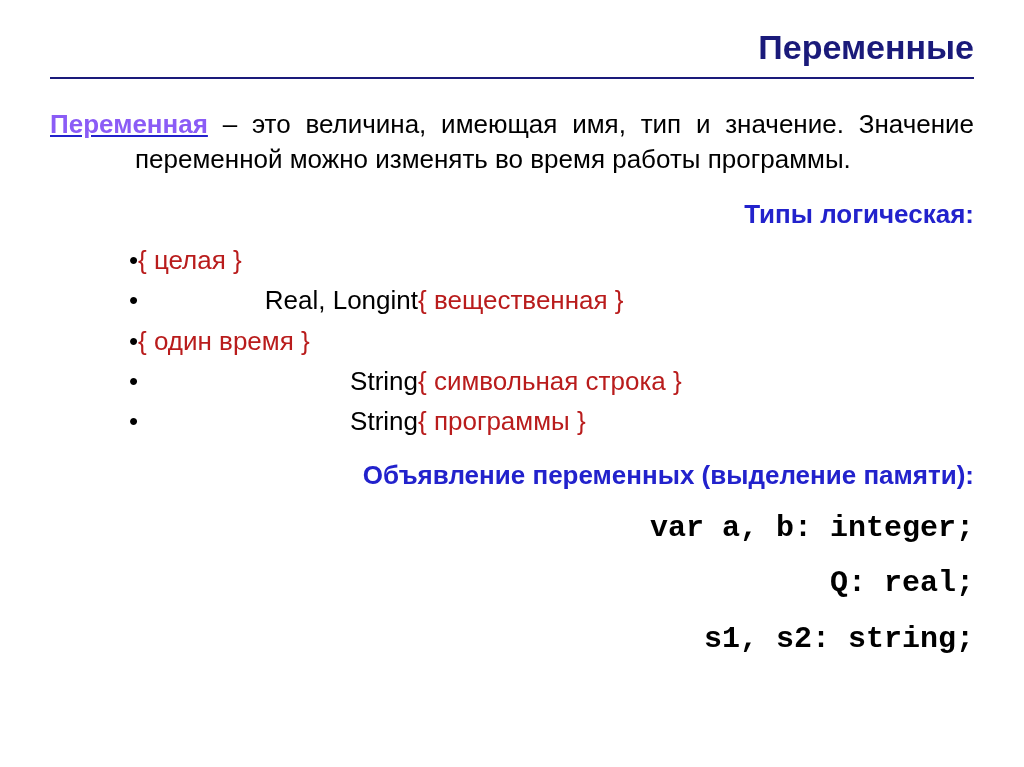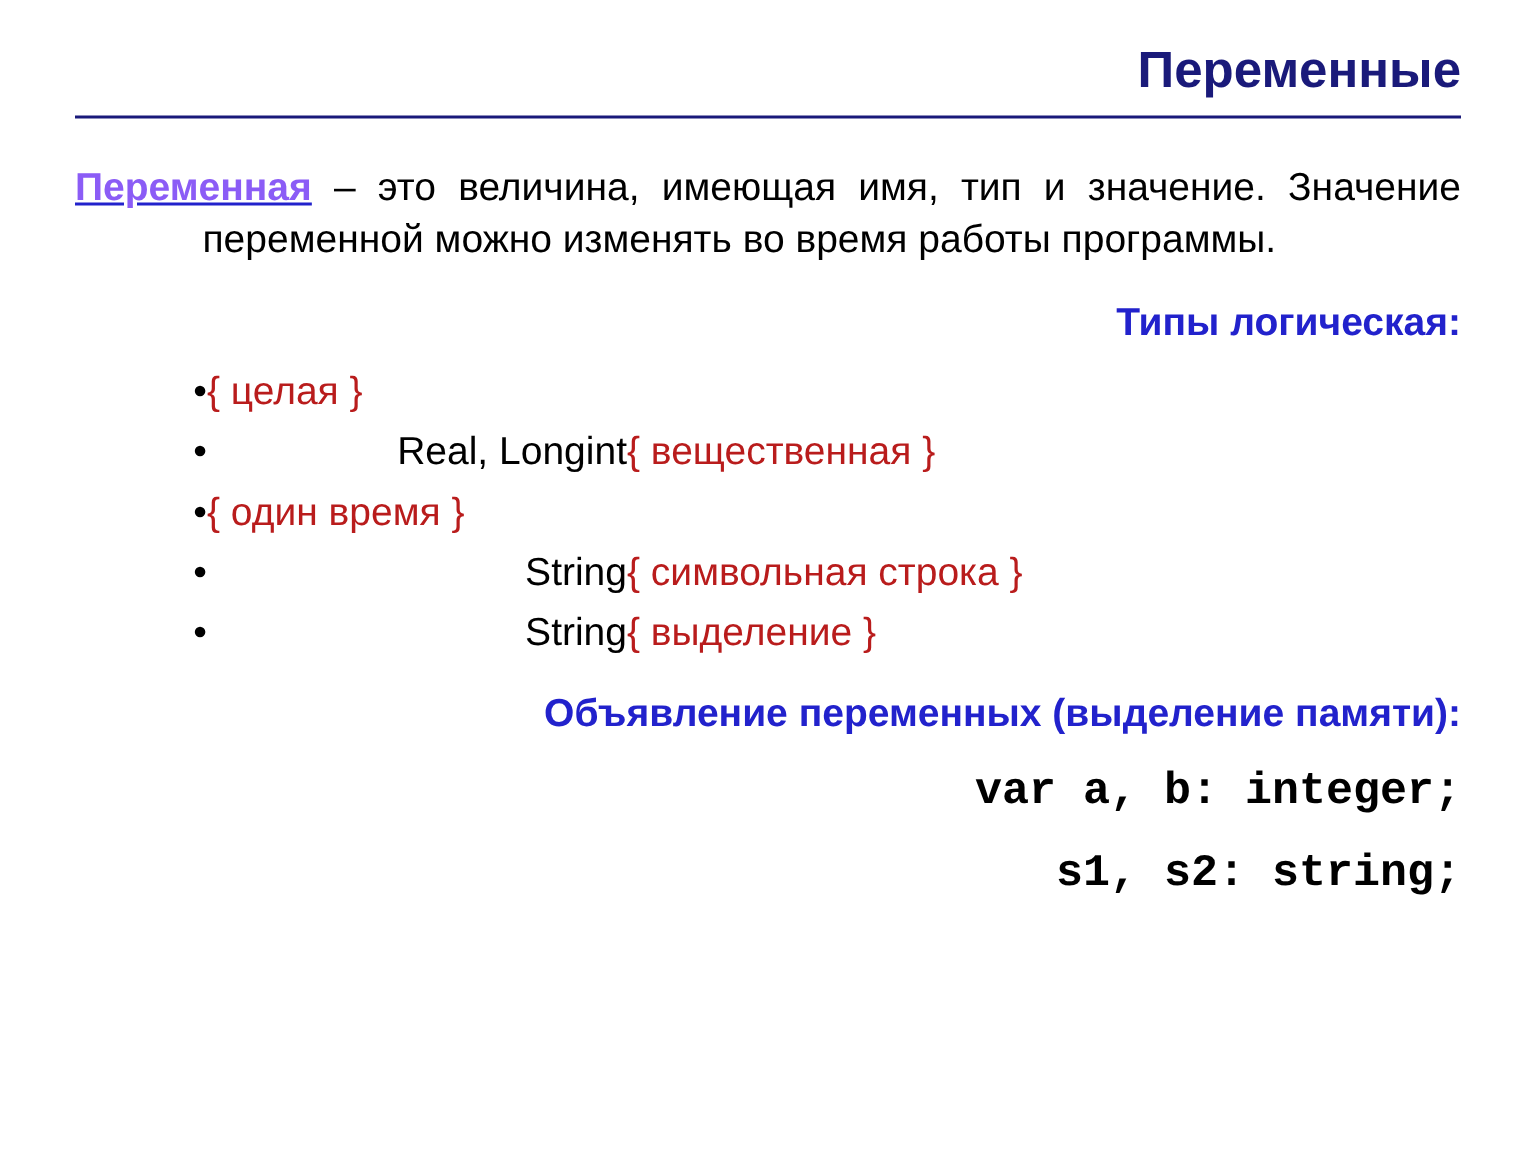--- a/index.html
+++ b/index.html
@@ -114,22 +114,23 @@
     <span class="type-desc">{ один время }</span>
   </li>
   <li>
     <span class="bullet">•</span>
     <span class="type-name">String</span>
     <span class="type-desc">{ символьная строка }</span>
   </li>
   <li>
     <span class="bullet">•</span>
     <span class="type-name">String</span>
-    <span class="type-desc">{ выделение }</span>
+    <span class="type-desc">{ программы }</span>
   </li>
 </ul>
 
 <div class="section-title">Объявление переменных (выделение памяти):</div>
 
 <div class="code-block">
   <div class="code-line">var a, b: integer;</div>
+  <div class="code-line code-indent">Q: real;</div>
   <div class="code-line code-indent">s1, s2: string;</div>
 </div>
 
 </body></html>

